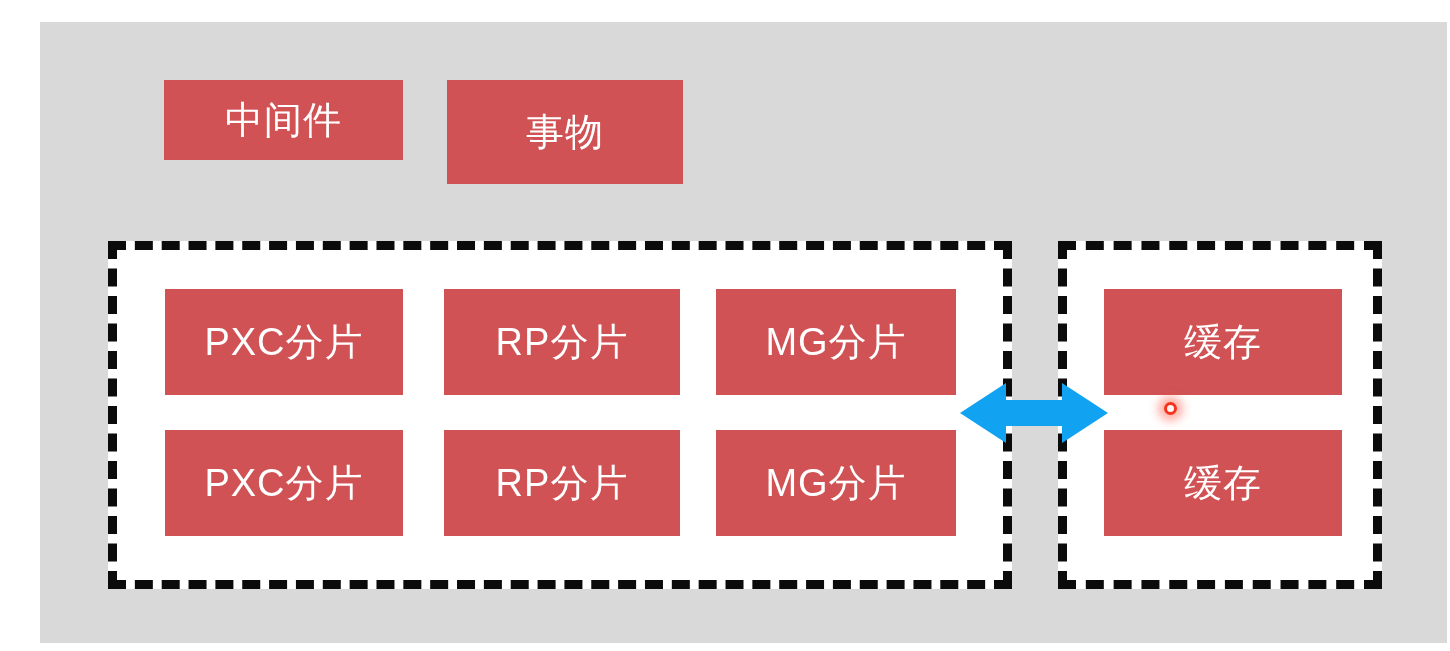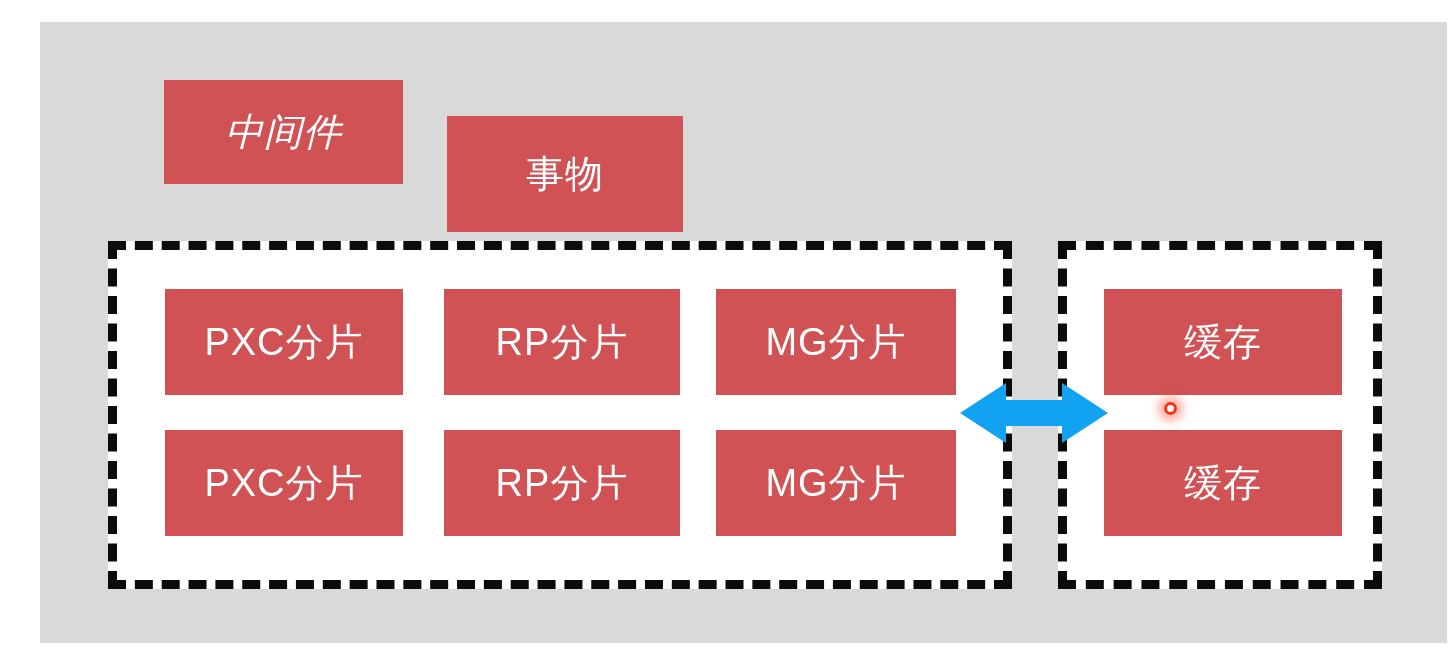--- a/index.html
+++ b/index.html
@@ -50,22 +50,22 @@
     box-shadow: 0 0 10px 6px rgba(255, 77, 56, 0.45);
   }
 </style>
 </head>
 <body>
 
 <div class="stage">
 
   <div class="panel"></div>
 
-  <div class="node" style="left:164px; top:80px; width:239px; height:104px;font-style:italic;">中间件</div>
-  <div class="node" style="left:447px; top:80px; width:236px; height:116px;margin-top:36px;">事物</div>
+  <div class="node" style="left:164px; top:80px; width:239px; height:80px;">中间件</div>
+  <div class="node" style="left:447px; top:80px; width:236px; height:104px;">事物</div>
 
   <div class="dashed-box" style="left:108px; top:241px; width:904px; height:348px;"></div>
 
   <div class="node" style="left:165px; top:289px; width:238px; height:106px;">PXC分片</div>
   <div class="node" style="left:444px; top:289px; width:236px; height:106px;">RP分片</div>
   <div class="node" style="left:716px; top:289px; width:240px; height:106px;">MG分片</div>
 
   <div class="node" style="left:165px; top:430px; width:238px; height:106px;">PXC分片</div>
   <div class="node" style="left:444px; top:430px; width:236px; height:106px;">RP分片</div>
   <div class="node" style="left:716px; top:430px; width:240px; height:106px;">MG分片</div>

